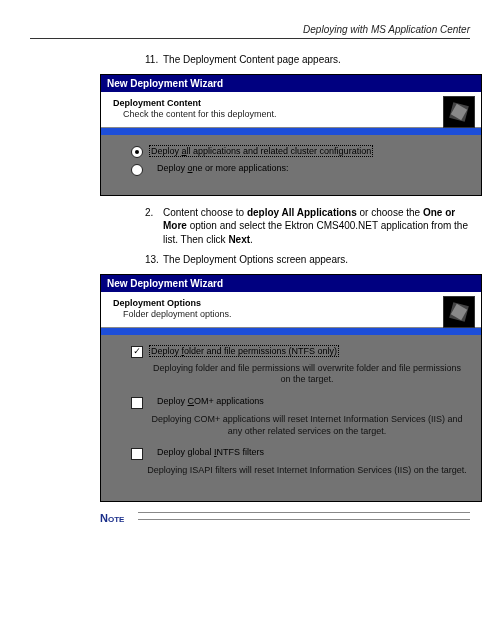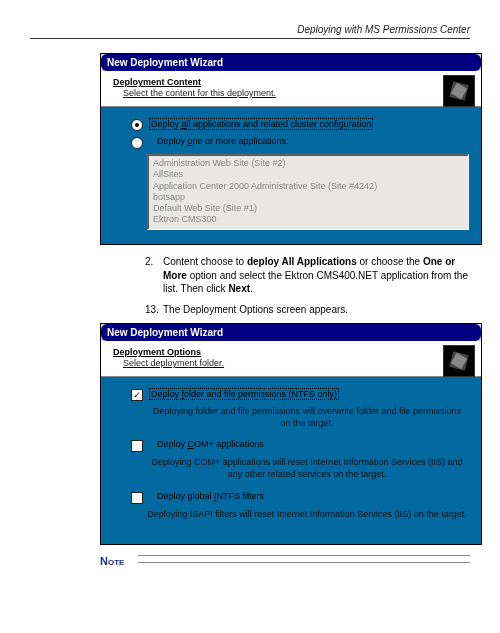--- a/index.html
+++ b/index.html
@@ -49,28 +49,26 @@
     background: #d6d3ce;
     font-size: 9px;
     position: relative;
   }
   .titlebar {
     background: #000080;
     color: #fff;
     font-weight: bold;
     font-size: 10px;
     padding: 3px 6px;
-    border-radius: 6px;
   }
   .wiz-header {
     background: #c4b5fd;
     padding: 6px 8px 8px 12px;
     position: relative;
-    border-bottom: 1px solid #1d4ed8;
-    text-decoration: underline;
+    border-bottom: 7px solid #1d4ed8;
   }
   .wiz-header-inner{
     background: #fff;
     border-bottom:1px solid #888;
     margin:-6px -8px -8px -12px;
     padding:6px 8px 8px 12px;
     position:relative;
   }
   .wiz-title {
     font-weight: bold;
@@ -90,21 +88,21 @@
     width: 30px;
     height: 30px;
     background: #000;
     border: 1px solid #333;
     display:flex;
     align-items:center;
     justify-content:center;
   }
   .header-icon svg { display:block; }
   .wiz-body {
-    background: #0369a1;
+    background: #737373;
     padding: 10px 14px 14px 30px;
   }
   .radio-line, .check-line {
     display: flex;
     align-items: flex-start;
     gap: 6px;
     margin-bottom: 5px;
   }
   .radio {
     width: 10px; height: 10px; border-radius: 50%;
@@ -177,59 +175,55 @@
     border-top: 1px solid #888;
     border-bottom: 1px solid #888;
     padding: 3px 0;
     flex:1;
   }
 </style>
 </head>
 <body>
 <div class="page">
 
-  <div class="header-right">Deploying with MS Permissions Center</div>
+  <div class="header-right">Deploying with MS Application Center</div>
 
   <div class="instruction-wrap">
+    <div class="row">
+      <span class="num">11.</span>
+      <span class="txt">The Deployment Content page appears.</span>
+    </div>
   </div>
 
   <div class="wizard">
     <div class="titlebar">New Deployment Wizard</div>
     <div class="wiz-header">
         <div class="wiz-header-inner">
       <div class="wiz-title">Deployment Content</div>
-      <div class="wiz-sub">Select the content for this deployment.</div>
+      <div class="wiz-sub">Check the content for this deployment.</div>
       <div class="header-icon">
         <svg width="24" height="24" viewBox="0 0 24 24">
               <rect x="4" y="4" width="16" height="16" fill="#444" transform="rotate(15 12 12)"></rect>
               <rect x="6" y="6" width="12" height="12" fill="#888" transform="rotate(30 12 12)"></rect>
             </svg>
       </div>
     </div>
       </div>
     <div class="wiz-body">
       <div class="radio-line">
         <span class="radio checked"></span>
         <span class="control-label selected">
           <span>Deploy </span><span class="ul">a</span><span>ll applications and related cluster configuration</span>
         </span>
       </div>
       <div class="radio-line">
         <span class="radio"></span>
         <span class="control-label">
           <span>Deploy </span><span class="ul">o</span><span>ne or more applications:</span>
         </span>
-      </div>
-      <div class="listbox">
-        <div class="item">Administration Web Site (Site #2)</div>
-        <div class="item">AllSites</div>
-        <div class="item">Application Center 2000 Administrative Site (Site #4242)</div>
-        <div class="item">botsapp</div>
-        <div class="item">Default Web Site (Site #1)</div>
-        <div class="item">Ektron CMS300</div>
       </div>
     </div>
   </div>
 
   <div class="instruction-wrap">
     <div class="row">
       <span class="num">2.</span>
       <span class="txt">
         <span>Content choose to </span><span class="bold">deploy All Applications</span><span> or choose the </span><span class="bold">One or More</span><span> option and select the Ektron CMS400.NET application from the list. Then click </span><span class="bold">Next</span><span>.</span>
       </span>
@@ -238,21 +232,21 @@
       <span class="num">13.</span>
       <span class="txt">The Deployment Options screen appears.</span>
     </div>
   </div>
 
   <div class="wizard">
     <div class="titlebar">New Deployment Wizard</div>
     <div class="wiz-header">
         <div class="wiz-header-inner">
       <div class="wiz-title">Deployment Options</div>
-      <div class="wiz-sub">Select deployment folder.</div>
+      <div class="wiz-sub">Folder deployment options.</div>
       <div class="header-icon">
         <svg width="24" height="24" viewBox="0 0 24 24">
               <rect x="4" y="4" width="16" height="16" fill="#444" transform="rotate(15 12 12)"></rect>
               <rect x="6" y="6" width="12" height="12" fill="#888" transform="rotate(30 12 12)"></rect>
             </svg>
       </div>
     </div>
       </div>
     <div class="wiz-body">
       <div class="check-line">

